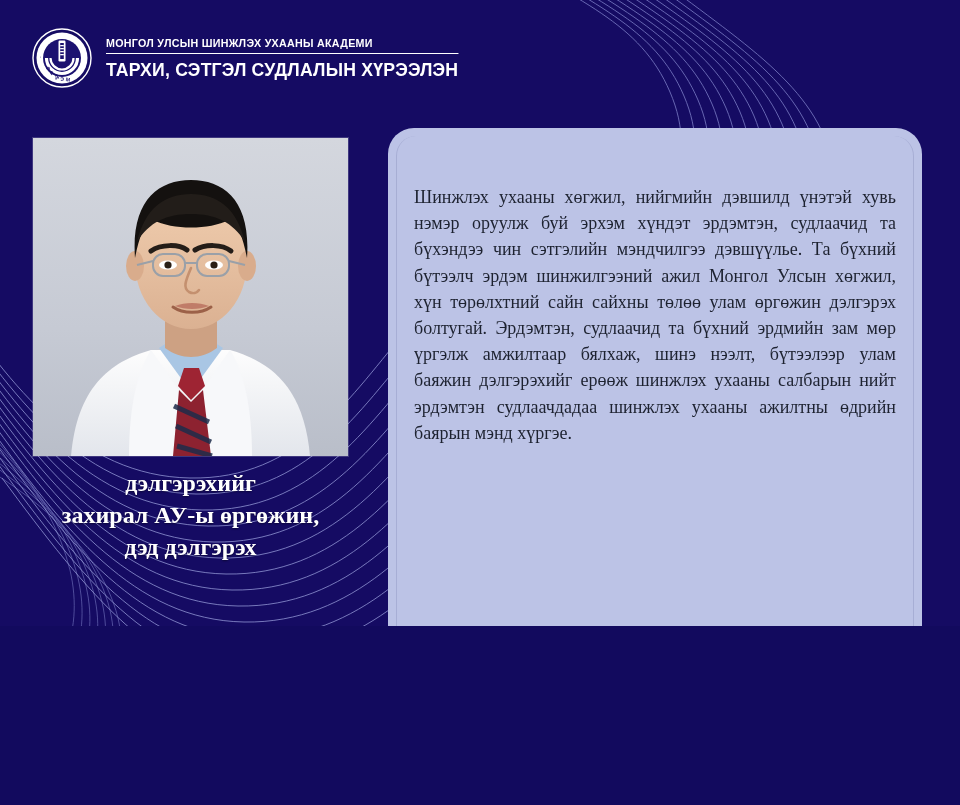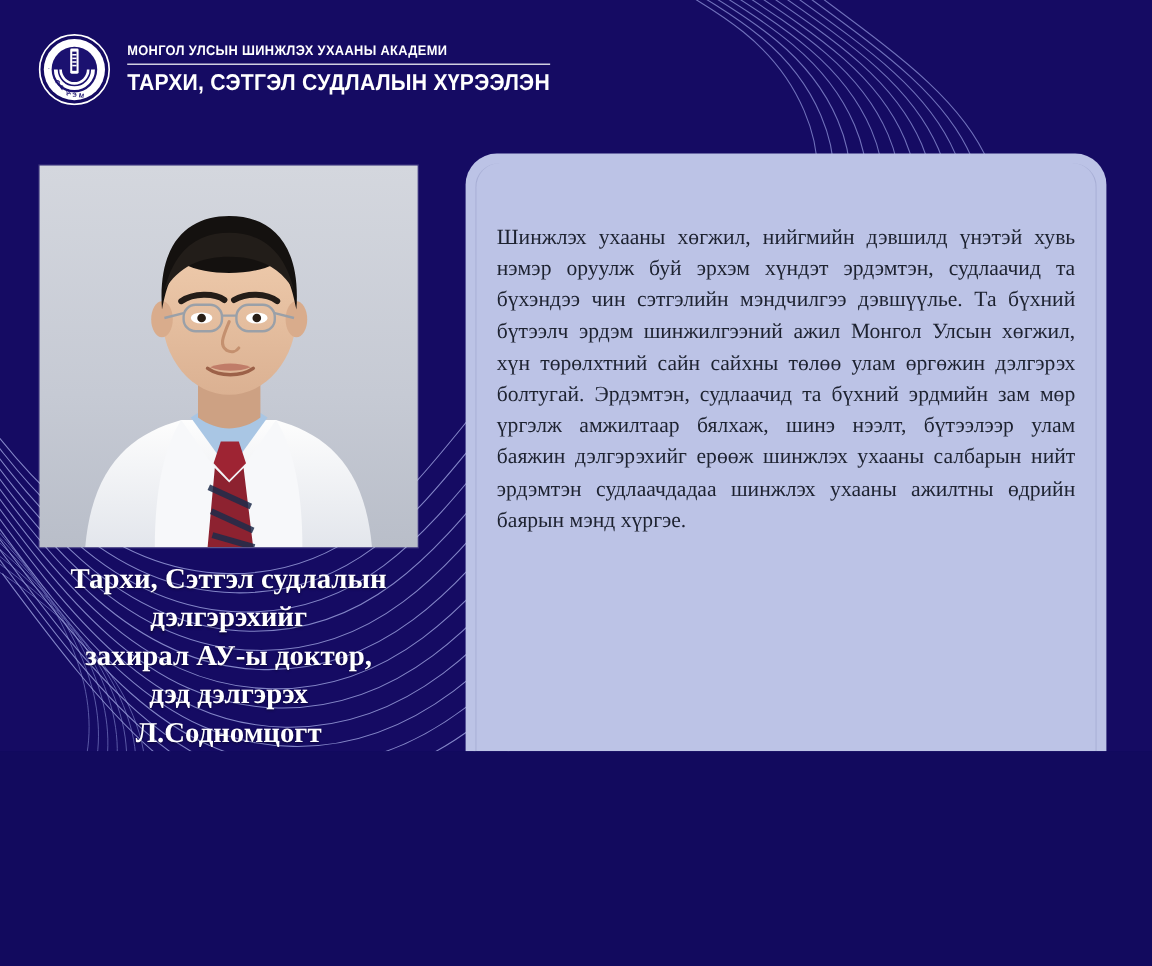--- a/index.html
+++ b/index.html
@@ -297,25 +297,23 @@
         <path d="M196 123 L 212 127"></path>
       </g>
 
       <path d="M158 130 C 152 144 150 150 156 154 C 160 156 164 155 166 152" stroke="#c4906f" stroke-width="2.6" fill="none" stroke-linecap="round"></path>
       <path d="M140 169 C 150 176 168 176 178 169" stroke="#9c6148" stroke-width="3" fill="none" stroke-linecap="round"></path>
       <path d="M142 168 C 152 164 166 164 176 168 C 166 172 152 172 142 168 Z" fill="#c07c68"></path>
     </svg>
   </div>
 
   <div class="caption">
-    <div>Тархи, Сэтгэл судлалын</div>
     <div>дэлгэрэхийг</div>
-    <div>захирал АУ-ы доктор,</div>
+    <div>захирал АУ-ы өргөжин,</div>
     <div>дэд дэлгэрэх</div>
-    <div>Л.Содномцогт</div>
   </div>
 
   <div class="card">
     <div class="card-inner-rule"></div>
     <div class="card-inner-rule2"></div>
     <p class="card-body">Шинжлэх ухааны хөгжил, нийгмийн дэвшилд үнэтэй хувь нэмэр оруулж буй эрхэм хүндэт эрдэмтэн, судлаачид та бүхэндээ чин сэтгэлийн мэндчилгээ дэвшүүлье. Та бүхний бүтээлч эрдэм шинжилгээний ажил Монгол Улсын хөгжил, хүн төрөлхтний сайн сайхны төлөө улам өргөжин дэлгэрэх болтугай. Эрдэмтэн, судлаачид та бүхний эрдмийн зам мөр үргэлж амжилтаар бялхаж, шинэ нээлт, бүтээлээр улам баяжин дэлгэрэхийг ерөөж шинжлэх ухааны салбарын нийт эрдэмтэн судлаачдадаа шинжлэх ухааны ажилтны өдрийн баярын мэнд хүргэе.</p>
   </div>
 
 </div>
 

